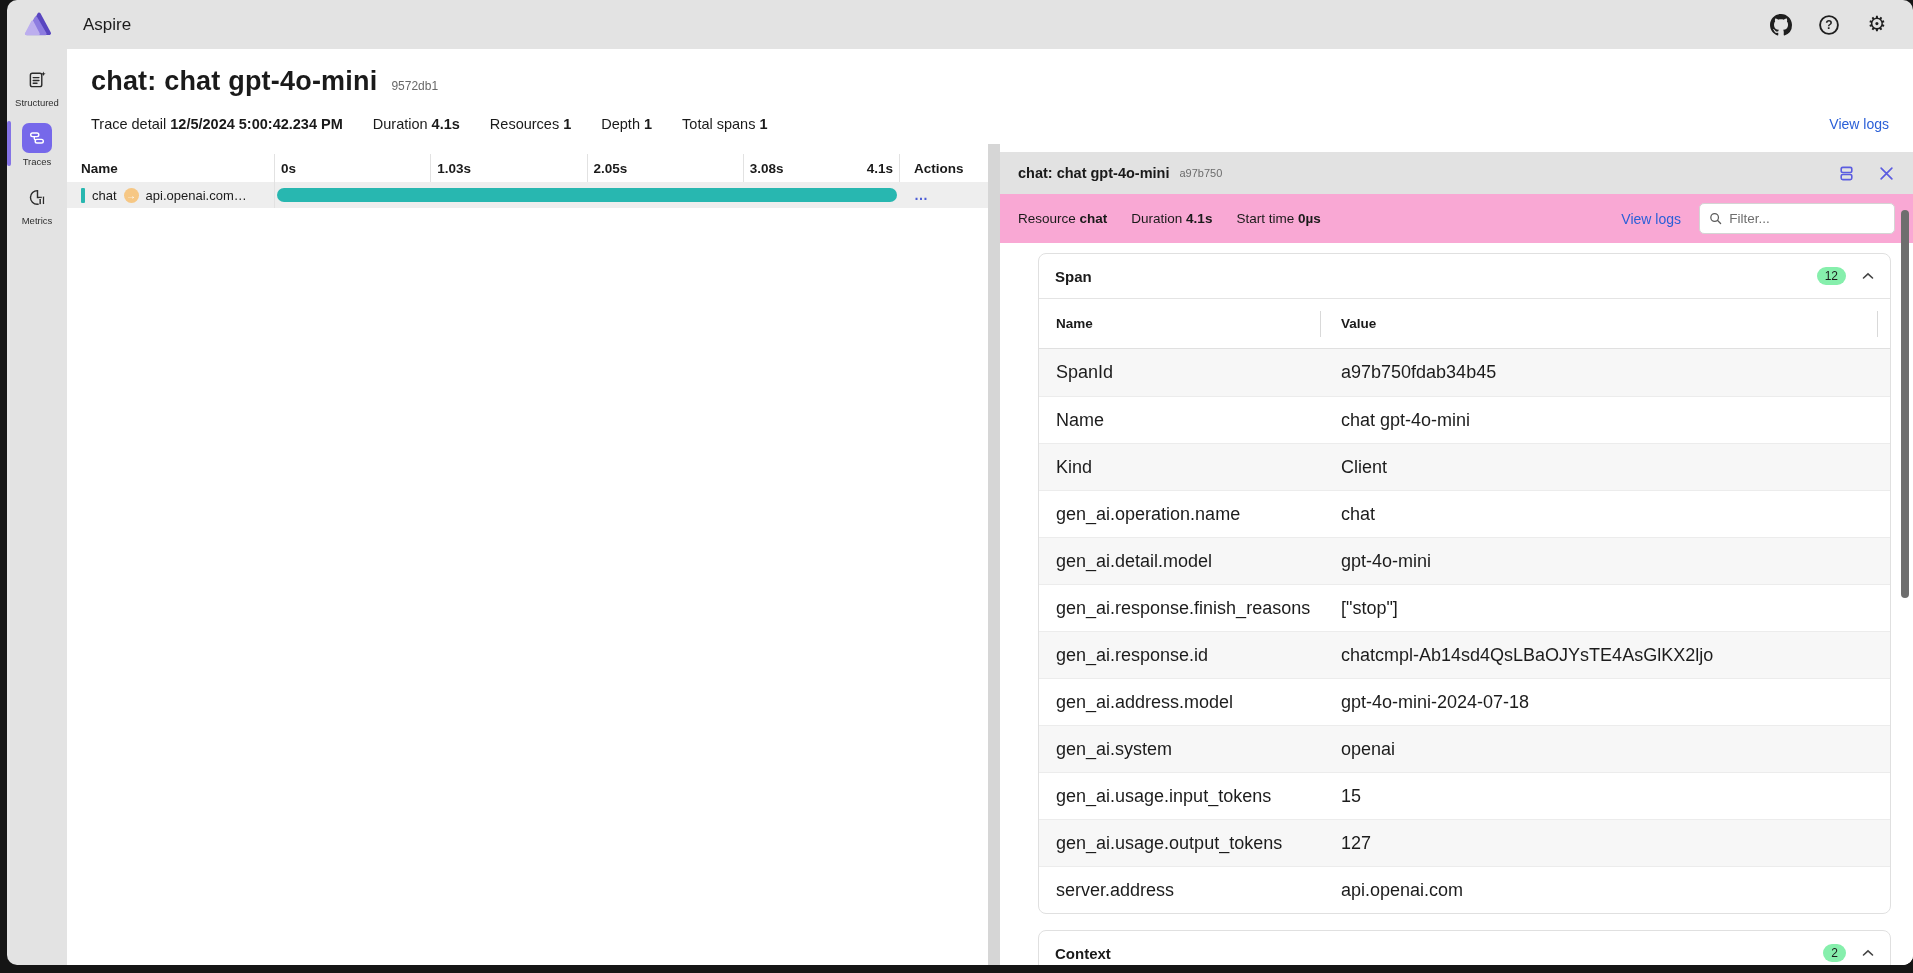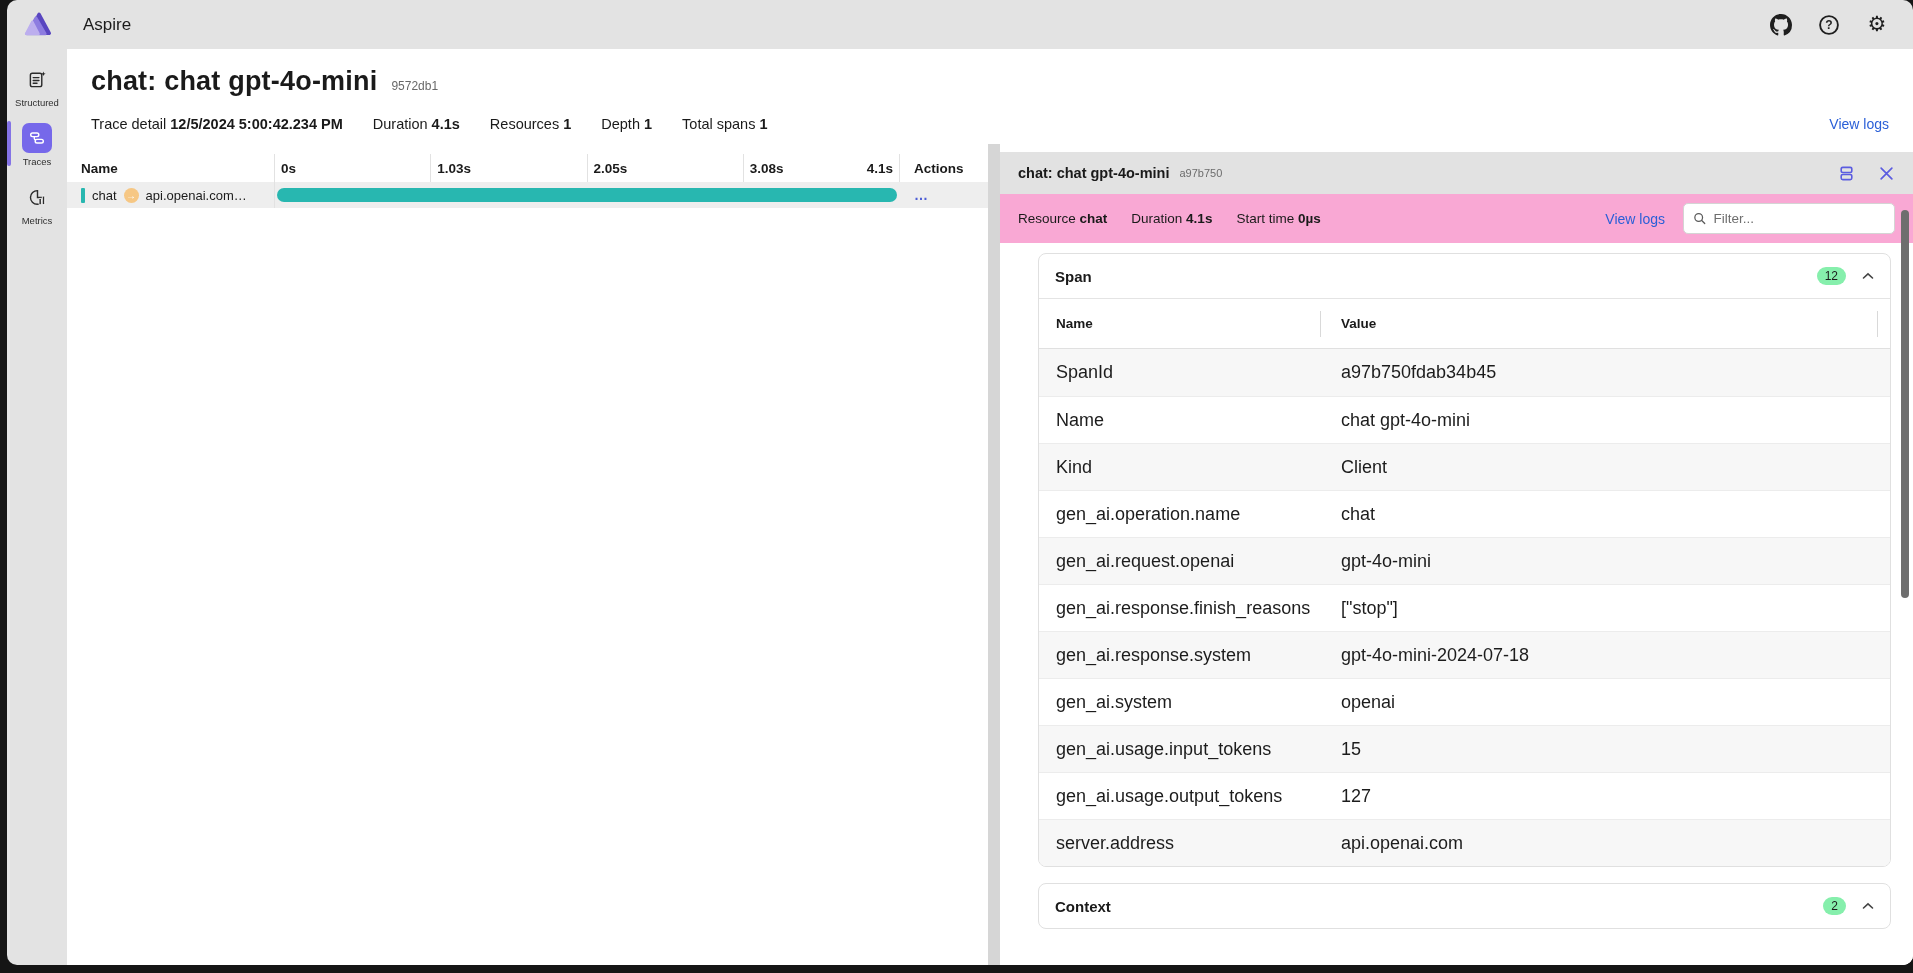--- a/index.html
+++ b/index.html
@@ -65,21 +65,21 @@
   
   .panel { flex: 1; background: #fff; display: flex; flex-direction: column; min-width: 0; padding-top: 8px; position: relative; }
   .panel-header { background: #e2e2e2; height: 42px; flex: 0 0 42px; display: flex; align-items: center; padding: 0 18px; gap: 10px; }
   .panel-title { font-size: 14.5px; font-weight: 700; }
   .panel-id { font-size: 11px; color: #6d6d6d; }
   .panel-header-icons { margin-left: auto; display: flex; align-items: center; gap: 22px; }
   .picon { width: 18px; height: 18px; display: flex; align-items: center; justify-content: center; cursor: pointer; }
   .panel-sub { background: #f9a8d4; height: 49px; flex: 0 0 49px; display: flex; align-items: center; padding: 0 18px; font-size: 13.5px; }
   .panel-sub .tgroup { margin-right: 24px; }
   .panel-sub .link { margin-left: auto; margin-right: 18px; }
-  .filter-box { width: 212px; height: 31px; background: #fff; border: 1px solid #d4d4d4; border-radius: 5px; display: flex; align-items: center; padding: 0 9px; gap: 7px; }
+  .filter-box { width: 196px; height: 31px; background: #fff; border: 1px solid #d4d4d4; border-radius: 5px; display: flex; align-items: center; padding: 0 9px; gap: 7px; }
   .filter-box input { border: none; outline: none; background: transparent; font-size: 13.5px; width: 100%; font-family: inherit; color: #222; }
   .filter-box input::placeholder { color: #6e6e6e; }
   .panel-content { flex: 1; padding: 10px 22px 0 14px; min-height: 0; margin-left: 24px; }
   .section-card { border: 1px solid #e0e0e0; border-radius: 8px; background: #fff; overflow: hidden; }
   .section-card + .section-card { margin-top: 16px; }
   .section-header { display: flex; align-items: center; padding: 13px 16px; cursor: pointer; }
   .section-title { font-size: 15px; font-weight: 700; }
   .section-right { margin-left: auto; display: flex; align-items: center; gap: 16px; }
   .badge { background: #86efac; color: #1c1c1c; border-radius: 10px; font-size: 12px; padding: 2px 8px; }
   .span-card .section-header { border-bottom: 1px solid #e4e4e4; }
@@ -271,29 +271,33 @@
                   </div>
                 <div class="attr-row">
                     <div class="atd-name">Kind</div>
                     <div class="atd-value">Client</div>
                   </div>
                 <div class="attr-row">
                     <div class="atd-name">gen_ai.operation.name</div>
                     <div class="atd-value">chat</div>
                   </div>
                 <div class="attr-row">
-                    <div class="atd-name">gen_ai.request.openai</div>
+                    <div class="atd-name">gen_ai.detail.model</div>
                     <div class="atd-value">gpt-4o-mini</div>
                   </div>
                 <div class="attr-row">
                     <div class="atd-name">gen_ai.response.finish_reasons</div>
                     <div class="atd-value">["stop"]</div>
                   </div>
                 <div class="attr-row">
-                    <div class="atd-name">gen_ai.response.system</div>
+                    <div class="atd-name">gen_ai.response.id</div>
+                    <div class="atd-value">chatcmpl-Ab14sd4QsLBaOJYsTE4AsGlKX2ljo</div>
+                  </div>
+                <div class="attr-row">
+                    <div class="atd-name">gen_ai.address.model</div>
                     <div class="atd-value">gpt-4o-mini-2024-07-18</div>
                   </div>
                 <div class="attr-row">
                     <div class="atd-name">gen_ai.system</div>
                     <div class="atd-value">openai</div>
                   </div>
                 <div class="attr-row">
                     <div class="atd-name">gen_ai.usage.input_tokens</div>
                     <div class="atd-value">15</div>
                   </div>

